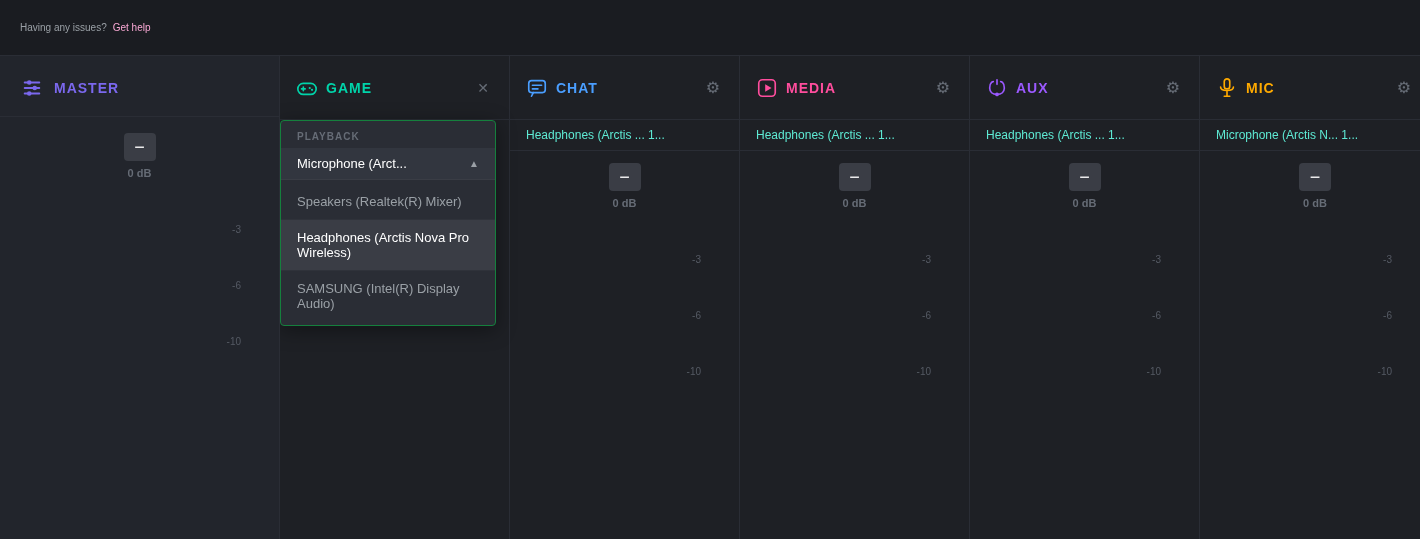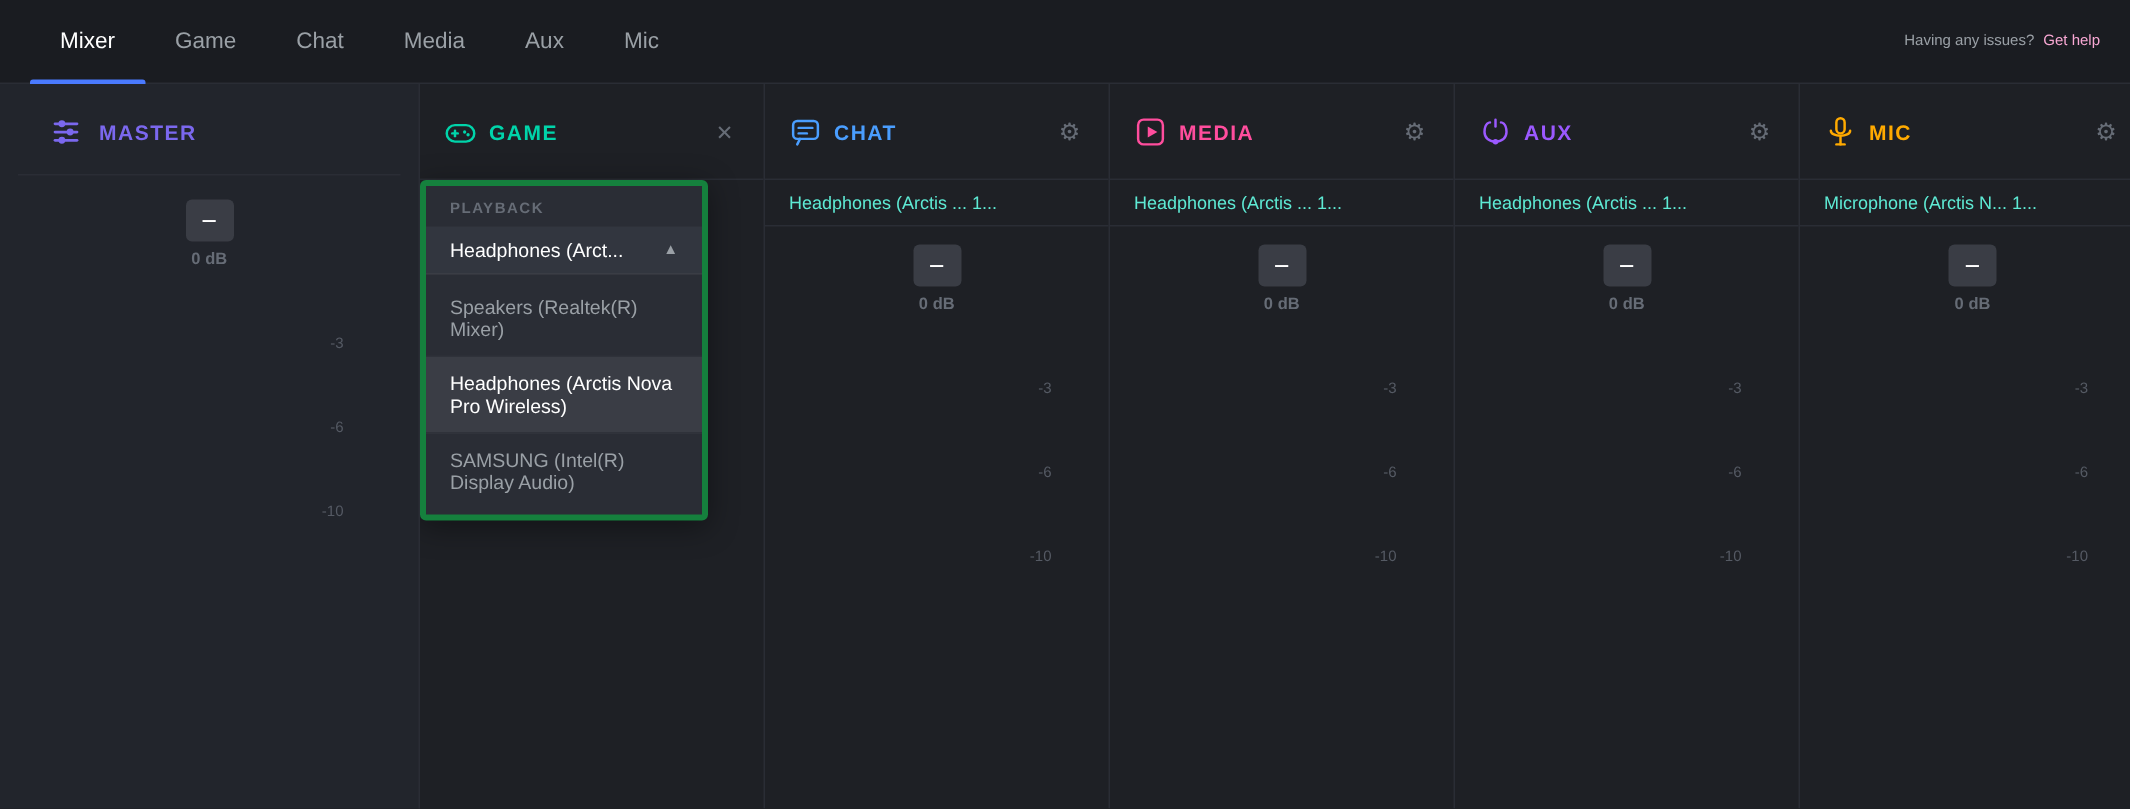--- a/index.html
+++ b/index.html
@@ -74,21 +74,21 @@
     }
 
     
     .master-panel {
       width: 280px;
       background: #22252c;
       border-right: 1px solid #2a2d35;
       display: flex;
       flex-direction: column;
       align-items: center;
-      padding: 20px 12px;
+      padding: 20px 0;
       flex-shrink: 0;
     }
     .panel-header {
       display: flex;
       align-items: center;
       gap: 10px;
       width: 100%;
       padding: 0 20px 16px;
       border-bottom: 1px solid #2a2d35;
     }
@@ -214,23 +214,23 @@
       align-items: center;
       padding: 12px 0;
       flex: 1;
     }
 
     
     .dropdown-overlay {
       position: absolute;
       top: 64px;
       left: 0;
-      width: 192px;
+      width: 216px;
       background: #2a2d35;
-      border: 4px solid #15803d;
+      border: 1px solid #15803d;
       border-radius: 4px;
       z-index: 100;
       box-shadow: 0 4px 20px rgba(0,0,0,0.4);
     }
     .dropdown-header {
       padding: 10px 16px 6px;
       font-size: 10px;
       color: #666c76;
       letter-spacing: 1px;
       font-weight: 600;
@@ -292,28 +292,20 @@
       align-items: center;
       justify-content: flex-end;
       width: 100%;
       padding-right: 8px;
     }
   </style>
 </head>
 <body>
 
 <nav class="top-nav">
-  <div class="nav-tabs">
-    <div class="nav-tab active">Mixer</div>
-    <div class="nav-tab">Game</div>
-    <div class="nav-tab">Chat</div>
-    <div class="nav-tab">Media</div>
-    <div class="nav-tab">Aux</div>
-    <div class="nav-tab">Mic</div>
-  </div>
   <div class="nav-help">
     <span class="nav-help-text">Having any issues?</span>
     <span class="nav-help-link">Get help</span>
   </div>
 </nav>
 
 <div class="main-content">
 
   <div class="master-panel">
     <div class="panel-header">
@@ -360,21 +352,21 @@
           <span class="panel-title game-title">GAME</span>
         </div>
         <div class="channel-header-right">
           <div class="close-icon">✕</div>
         </div>
       </div>
 
       <div class="dropdown-overlay">
         <div class="dropdown-header">PLAYBACK</div>
         <div class="dropdown-selected">
-          <span>Headphones (Arct...</span>
+          <span>Microphone (Arct...</span>
           <span class="dropdown-chevron">▲</span>
         </div>
         <div class="dropdown-items">
           <div class="dropdown-item">Speakers (Realtek(R) Mixer)</div>
           <div class="dropdown-item selected">Headphones (Arctis Nova Pro Wireless)</div>
           <div class="dropdown-item">SAMSUNG (Intel(R) Display Audio)</div>
         </div>
       </div>
     </div>
 

